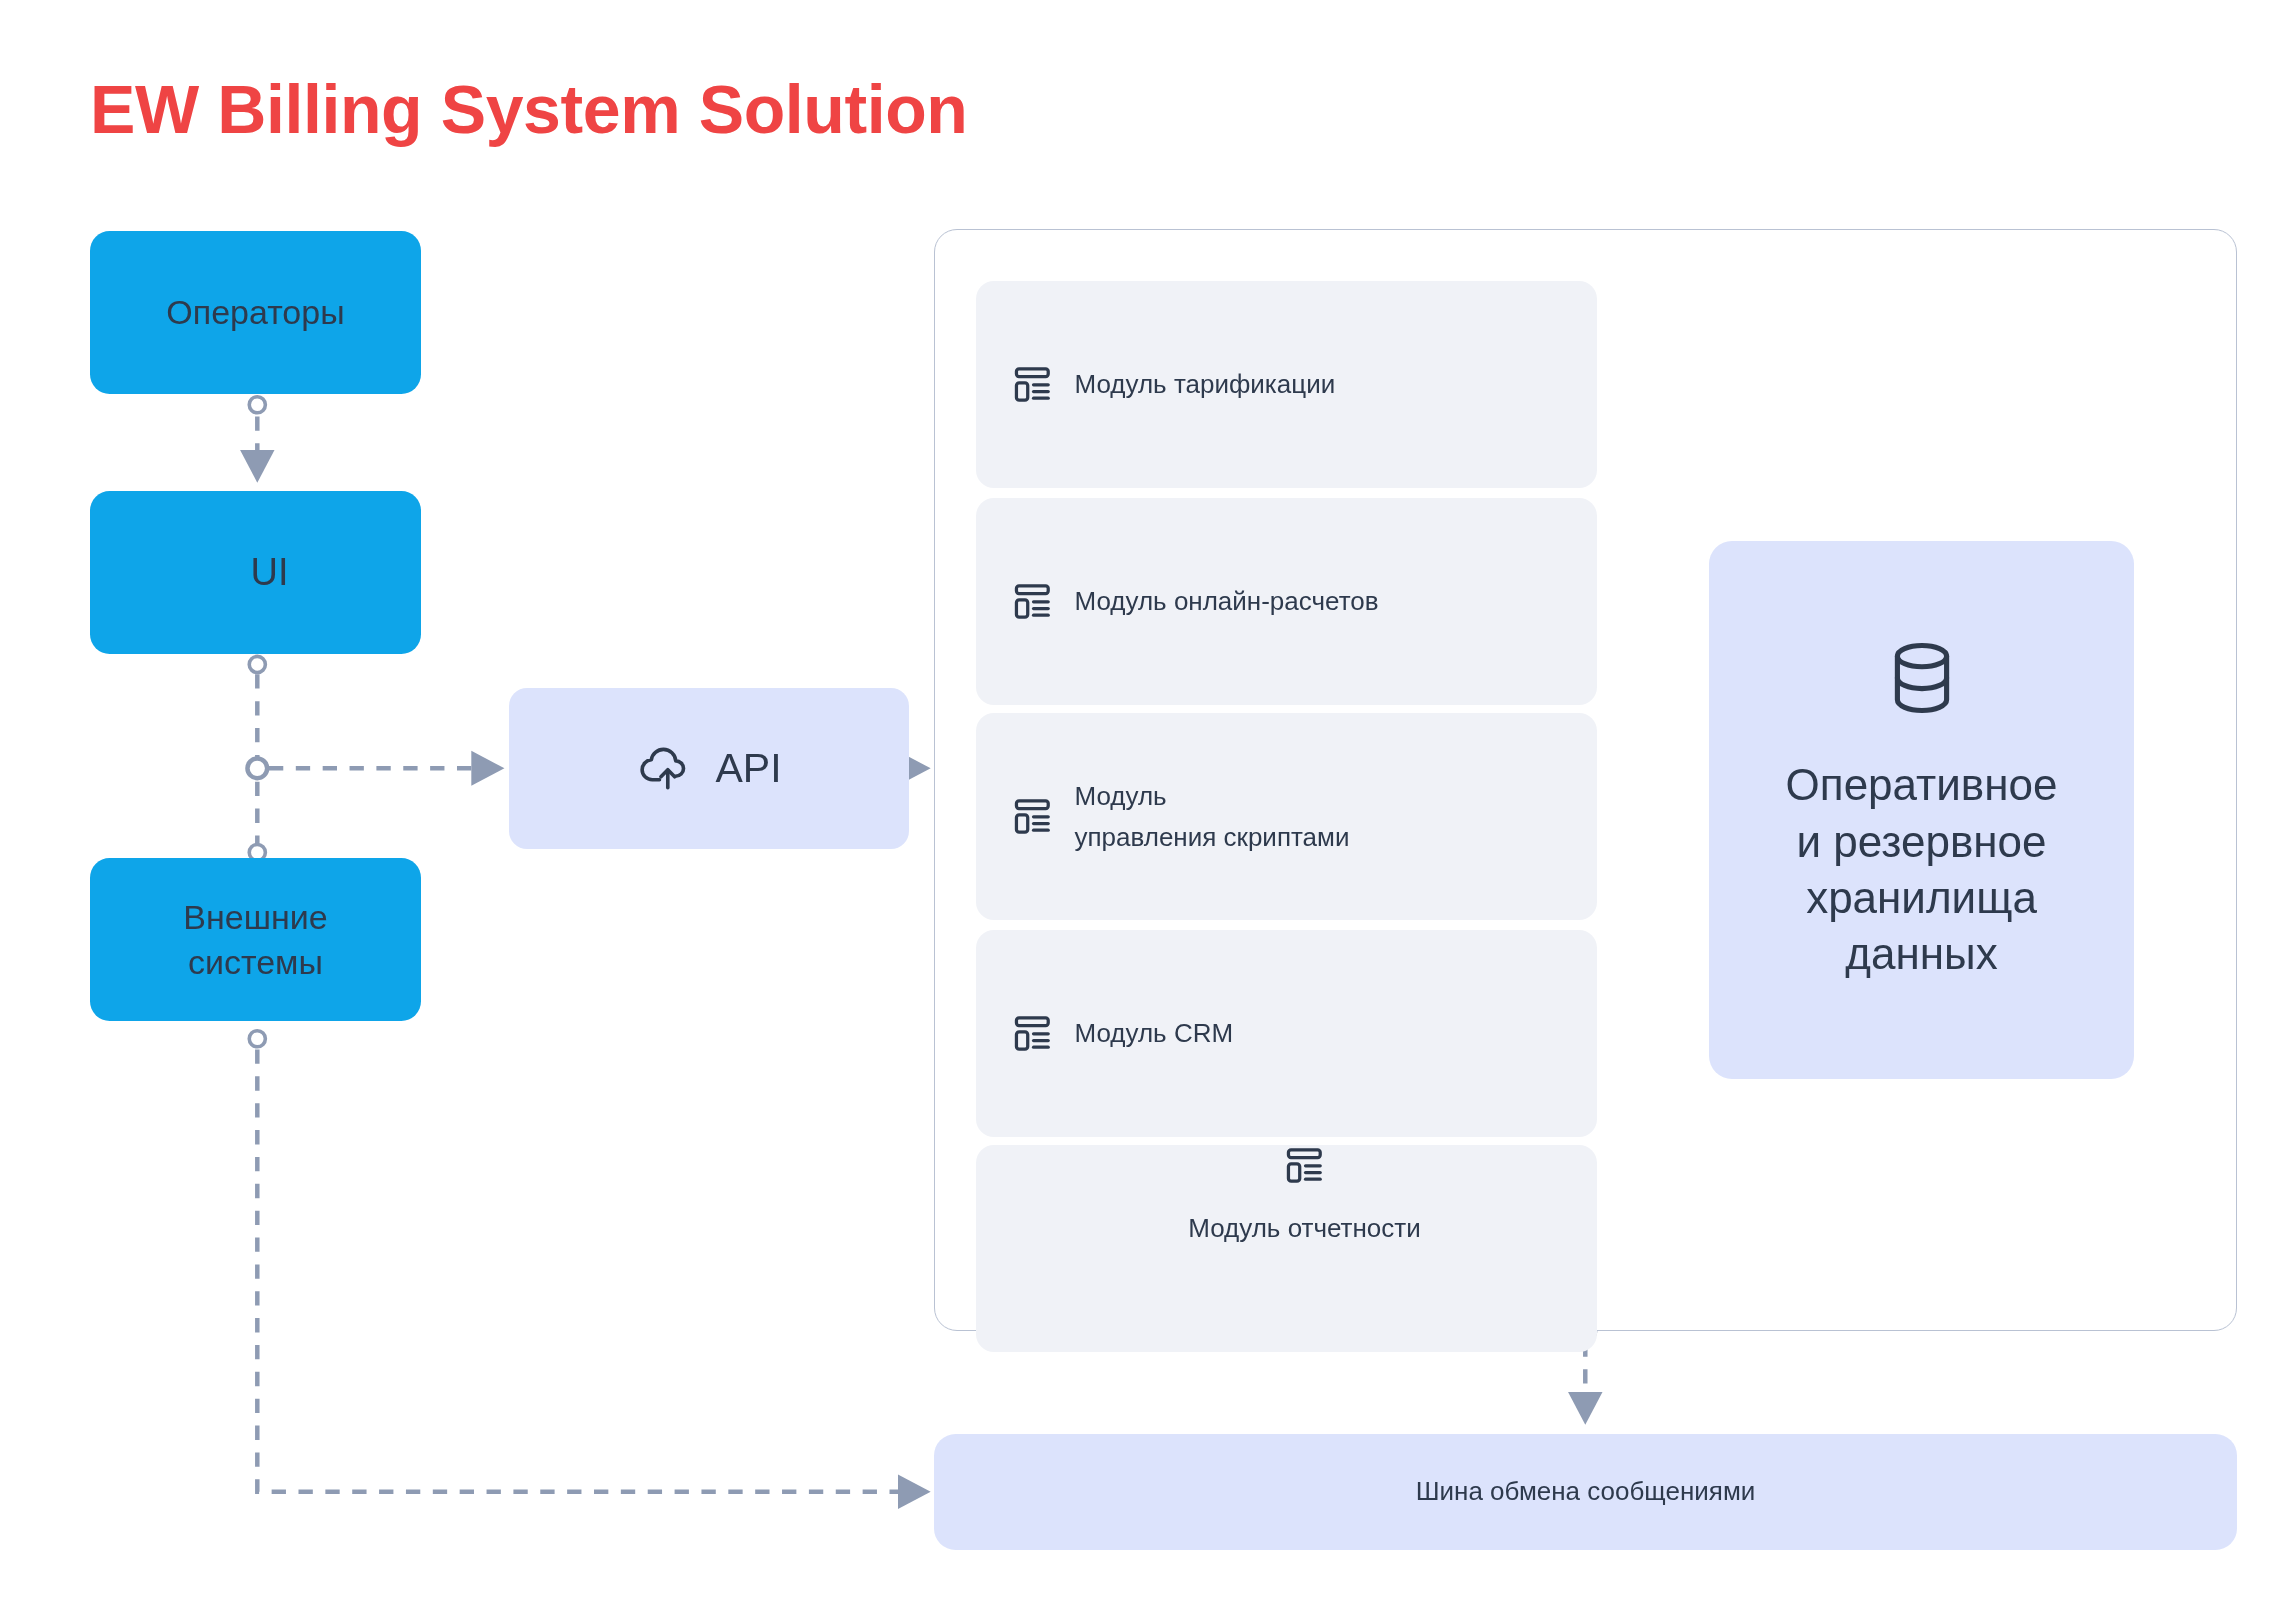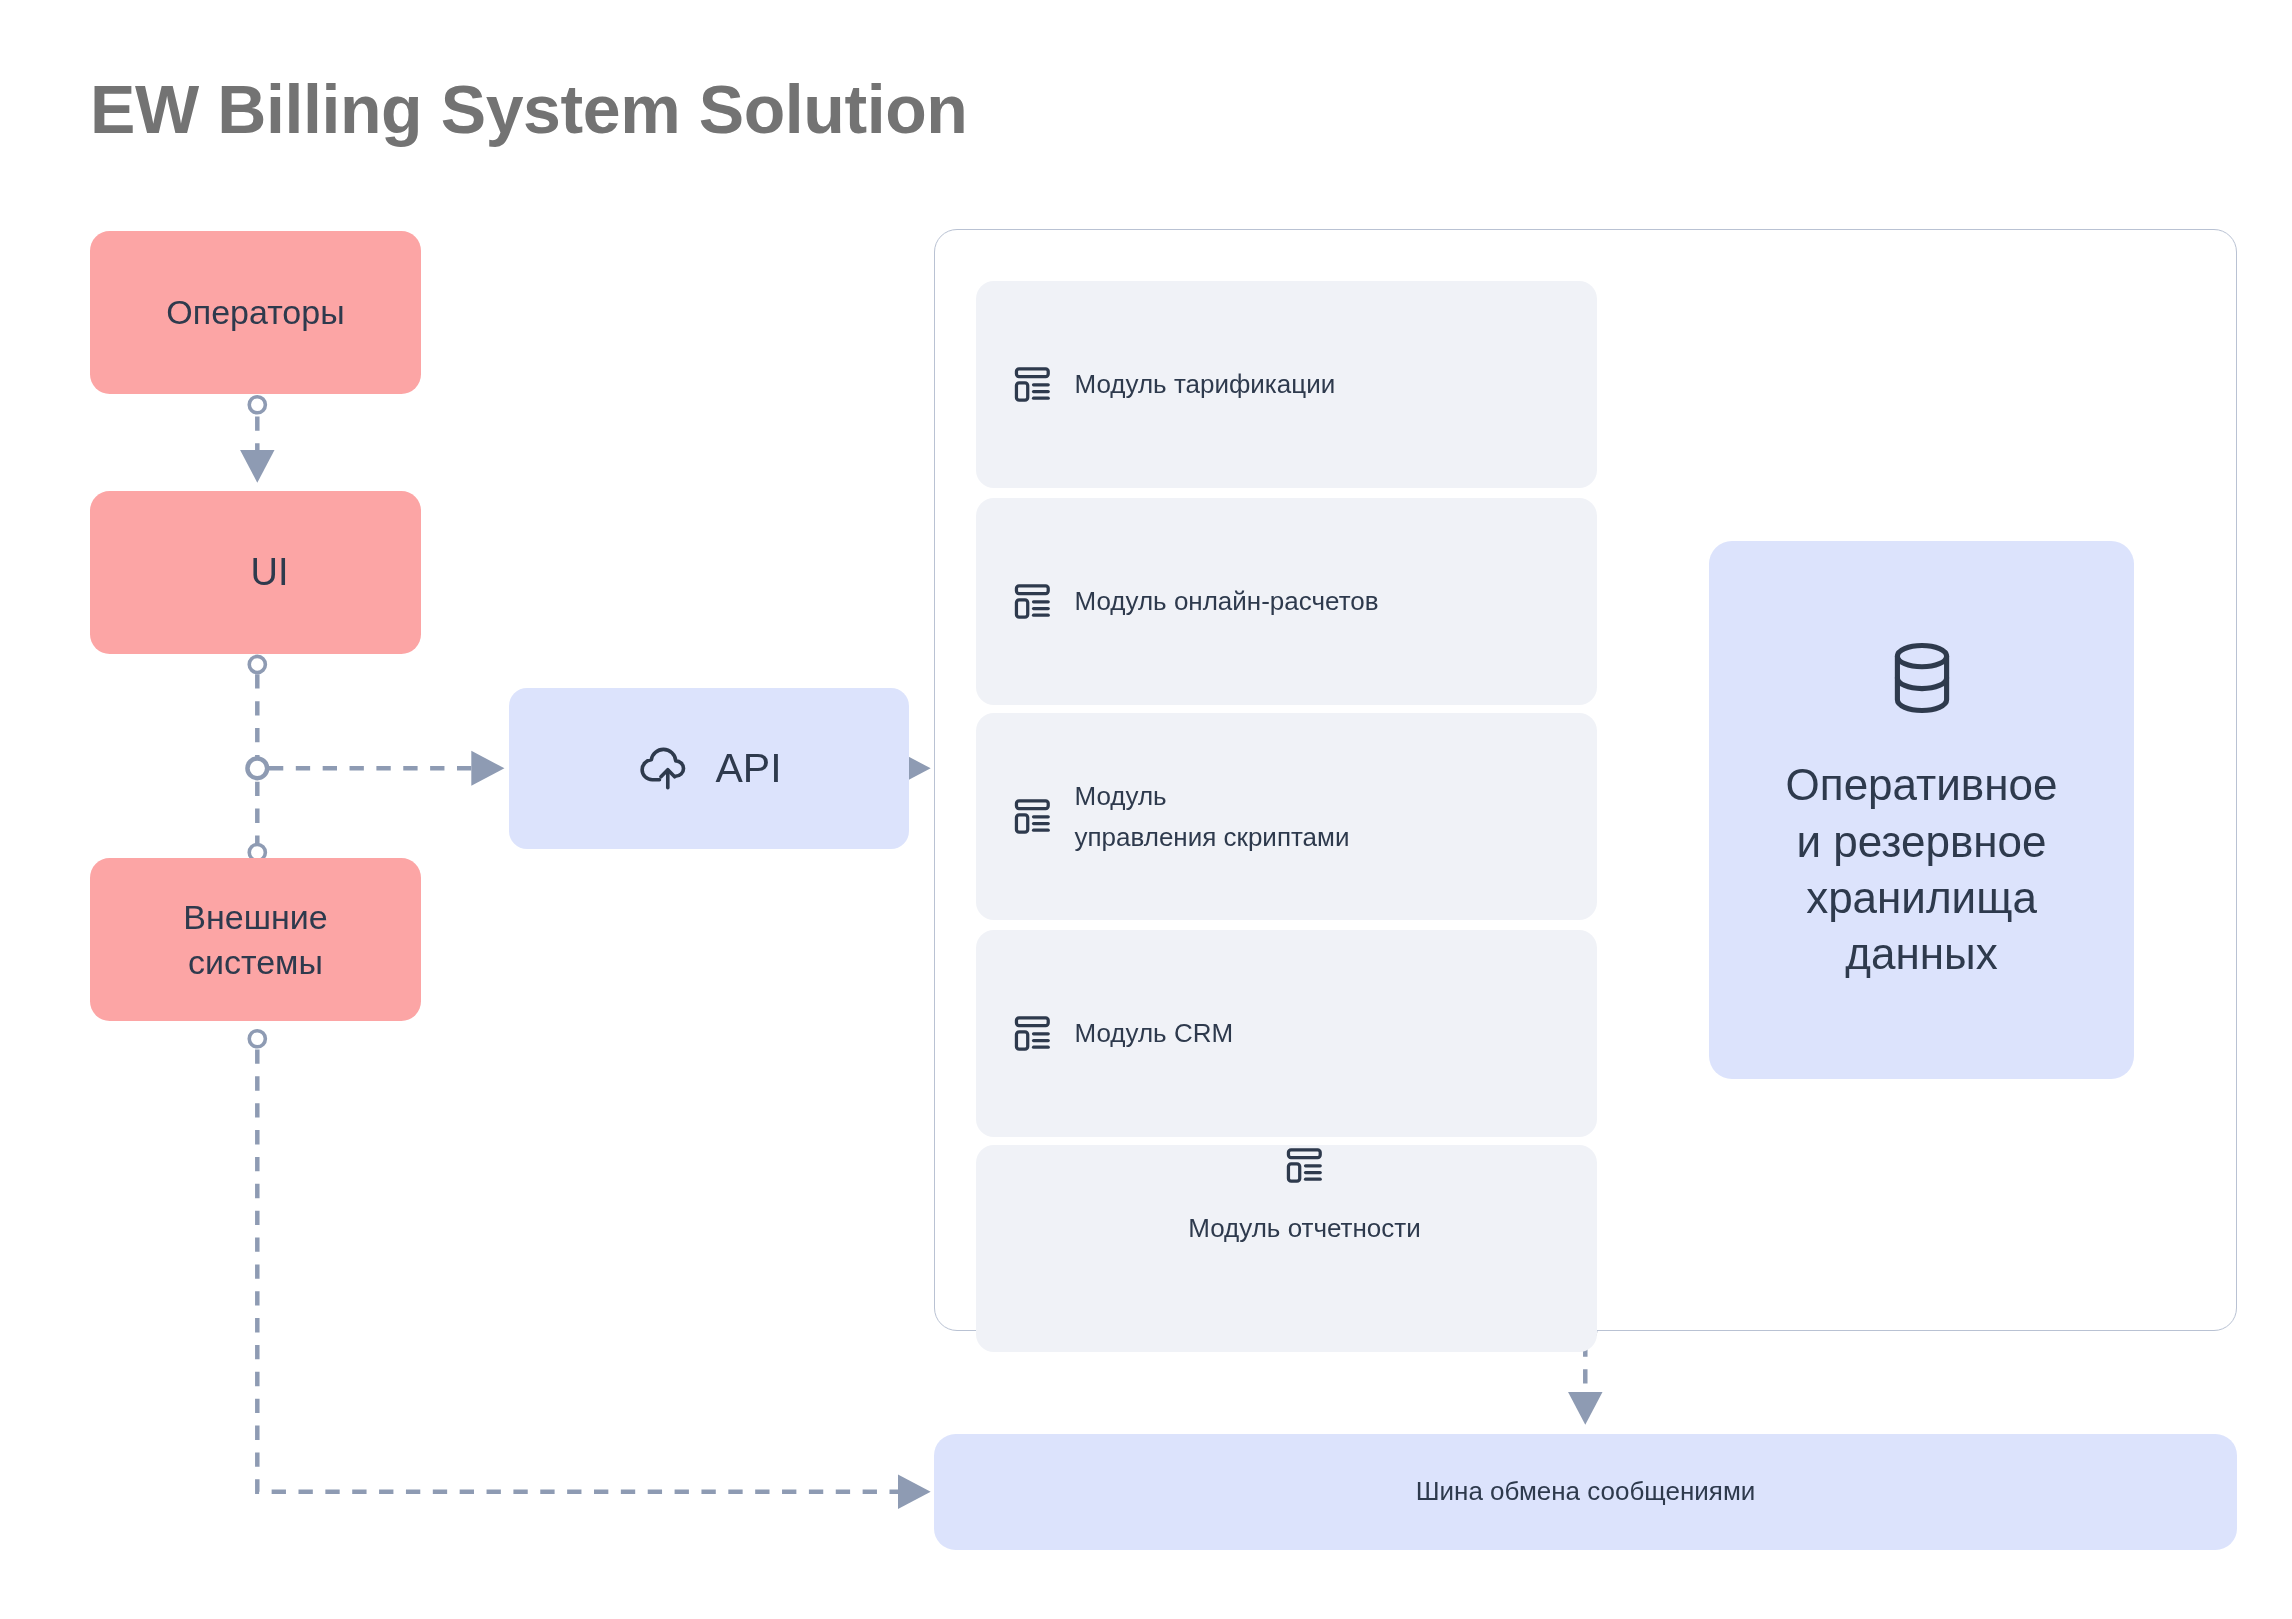--- a/index.html
+++ b/index.html
@@ -17,36 +17,36 @@
   }
 
   
   #page-title {
     position: absolute;
     left: 90px;
     top: 70px;
     font-size: 68px;
     font-weight: 700;
     letter-spacing: -0.4px;
-    color: #737373;
+    color: #ef4444;
     white-space: nowrap;
   }
 
   
   .node {
     position: absolute;
     box-sizing: border-box;
     display: flex;
     align-items: center;
     justify-content: center;
     text-align: center;
     border-radius: 19.7px;
     line-height: 1.30;
   }
-  .node-grey { background: #fca5a5; }
+  .node-grey { background: #0ea5e9; }
   .node-lav  { background: #dce3fc; }
 
   .node-label { white-space: pre-line; }
 
   
   #node-operators {
     left: 90px; top: 231px; width: 331px; height: 163px;
     font-size: 34px;
   }
   #node-ui {

